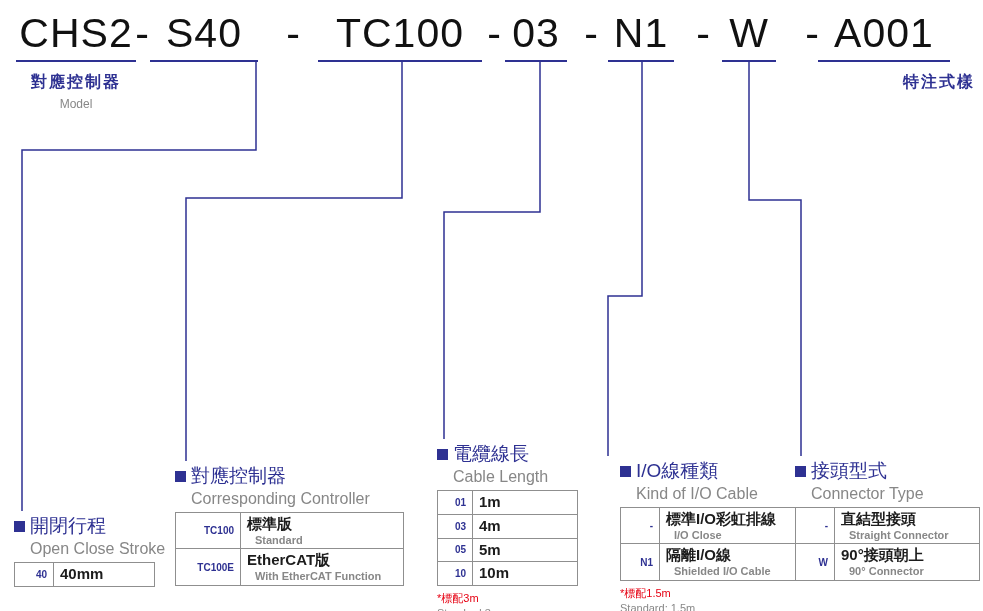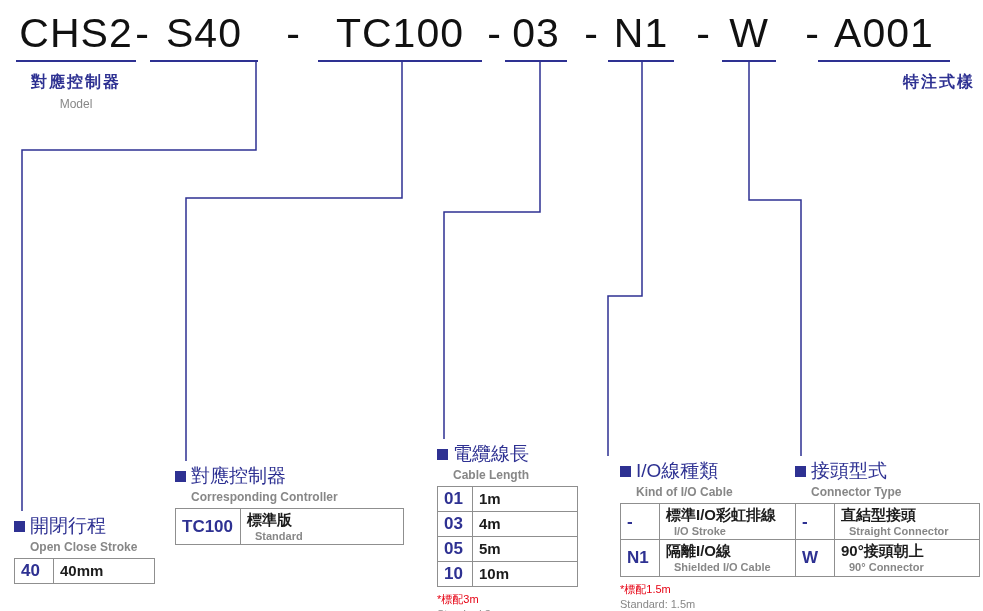--- a/index.html
+++ b/index.html
@@ -32,25 +32,25 @@
 
   
   .lines{position:absolute;left:0;top:0;}
   .lines polyline{fill:none;stroke:var(--navy);stroke-width:1.5;}
 
   
   .section{position:absolute;}
   .sec-head{display:flex;align-items:center;gap:5px;}
   .bullet{width:11px;height:11px;background:var(--navy);flex:none;}
   .sec-zh{color:var(--navy);font-weight:normal;font-size:19px;white-space:nowrap;}
-  .sec-en{color:var(--gray);font-size:12px;margin:1px 0 4px 16px;white-space:nowrap;font-weight:bold;}
+  .sec-en{color:var(--gray);font-size:16px;margin:1px 0 4px 16px;white-space:nowrap;}
 
   table.tbl{border-collapse:collapse;margin-top:3px;background:#fff;}
   .tbl td{border:1px solid var(--border);padding:2px 6px;vertical-align:middle;}
-  td.code{color:var(--navy);font-weight:bold;text-align:left;font-size:17px;}
+  td.code{color:var(--navy);font-weight:bold;text-align:right;font-size:10px;}
   td.val{font-size:15px;font-weight:bold;color:var(--ink);}
   td.val .zh{display:block;line-height:1.25;white-space:nowrap;}
   td.val .en{display:block;font-weight:bold;color:var(--gray);font-size:11px;line-height:1.15;white-space:nowrap;margin-left:8px;}
 
   .tbl-stroke td.code{min-width:26px;}
   .tbl-stroke td.val{min-width:88px;}
   .tbl-controller td.code{min-width:52px;}
   .tbl-controller td.val{min-width:150px;}
   .tbl-cable td.code{min-width:22px;}
   .tbl-cable td.val{min-width:92px;}
@@ -124,20 +124,27 @@
     <div class="sec-en">Corresponding Controller</div>
     <table class="tbl tbl-controller">
       <tbody>
           <tr>
         <td class="code">TC100</td>
         <td class="val">
           <span class="zh">標準版</span>
           <span class="en">Standard</span>
         </td>
       </tr>
+      <tr>
+        <td class="code">TC100E</td>
+        <td class="val">
+          <span class="zh">EtherCAT版</span>
+          <span class="en">With EtherCAT Function</span>
+        </td>
+      </tr>
     </tbody>
       </table>
   </div>
 
   <div class="section" style="left:437px;top:441px;">
     <div class="sec-head">
       <span class="bullet"></span>
       <span class="sec-zh">電纜線長</span>
     </div>
     <div class="sec-en">Cable Length</div>
@@ -178,21 +185,21 @@
       <span class="bullet"></span>
       <span class="sec-zh">I/O線種類</span>
     </div>
     <div class="sec-en">Kind of I/O Cable</div>
     <table class="tbl tbl-io">
       <tbody>
           <tr>
         <td class="code">-</td>
         <td class="val">
           <span class="zh">標準I/O彩虹排線</span>
-          <span class="en">I/O Stroke</span>
+          <span class="en">I/O Close</span>
         </td>
       </tr>
       <tr>
         <td class="code">N1</td>
         <td class="val">
           <span class="zh">隔離I/O線</span>
           <span class="en">Shielded I/O Cable</span>
         </td>
       </tr>
     </tbody>

